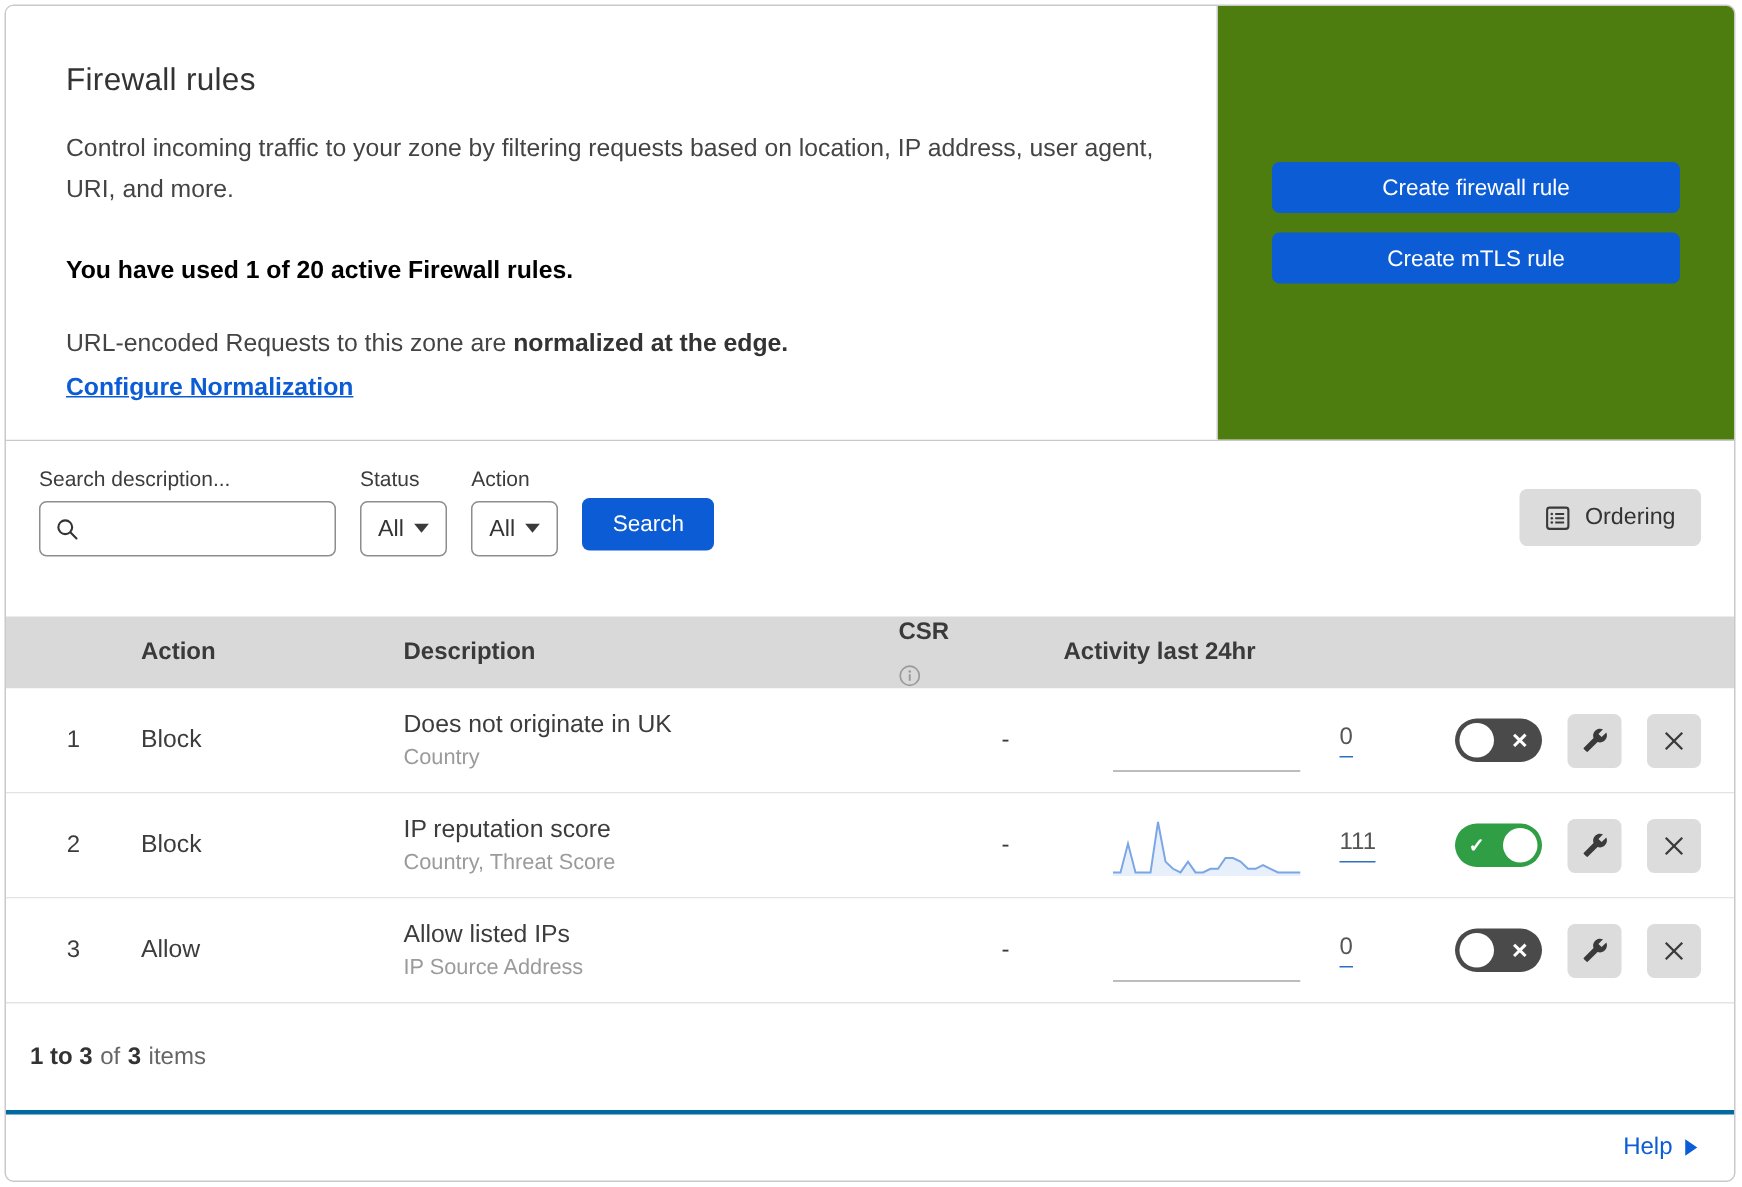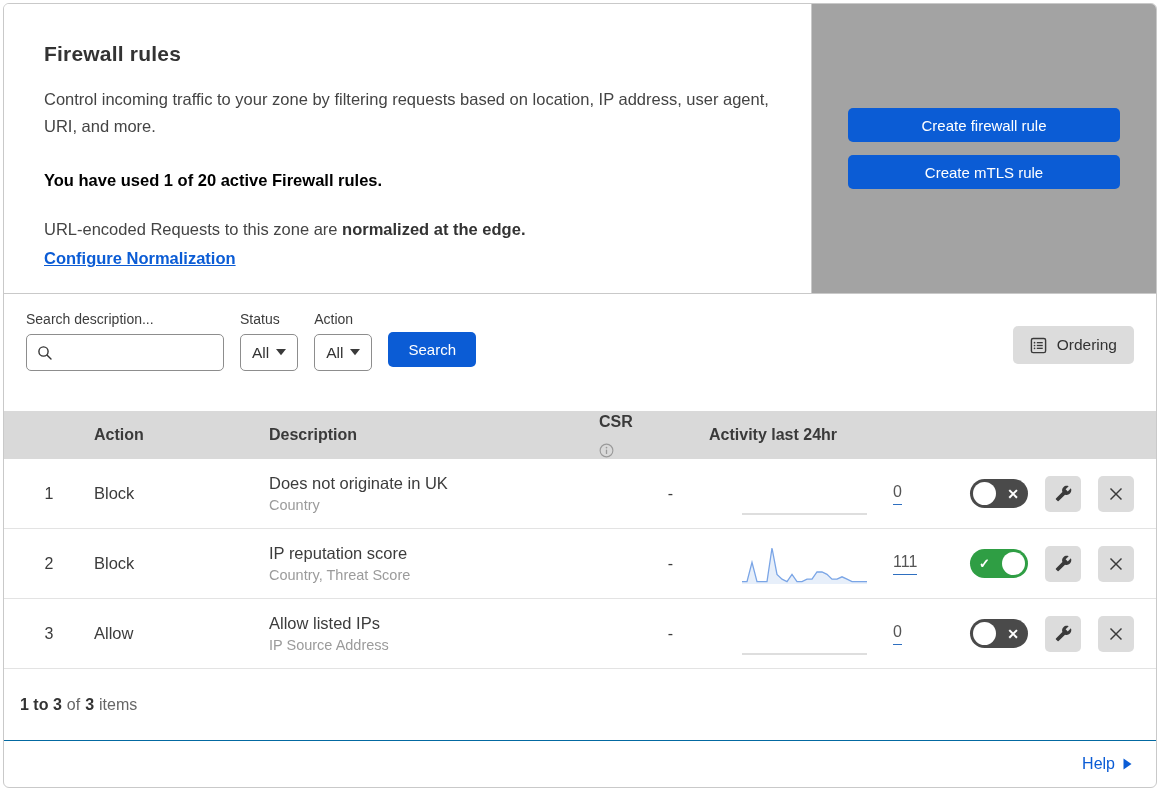--- a/index.html
+++ b/index.html
@@ -7,23 +7,23 @@
   .canvas { width:1161px; height:791px; position:relative; background:#fff; }
   .card {
     position:absolute; left:3px; top:3px; width:1154px; height:785px;
     border:1px solid #c9c9c9; border-radius:6px; background:#fff; overflow:hidden;
     display:flex; flex-direction:column;
   }
 
   
   .top { display:flex; height:290px; border-bottom:1px solid #c9c9c9; flex-shrink:0; }
   .top-left { width:808px; border-right:1px solid #c9c9c9; background:#fff; padding:38px 42px 0 40px; }
-  .top-right { flex:1; background:#a3a3a3; padding:104px 34px 0 36px; display:flex; flex-direction:column; gap:13px; }
-
-  .page-title { font-size:21px; font-weight:700; color:#333; letter-spacing:.2px; }
+  .top-right { flex:1; background:#4d7c0f; padding:104px 34px 0 36px; display:flex; flex-direction:column; gap:13px; }
+
+  .page-title { font-size:21px; font-weight:400; color:#333; letter-spacing:.2px; }
   .desc { margin-top:20px; font-size:16.5px; line-height:1.62; color:#444; max-width:730px; }
   .usage { margin-top:32px; font-size:16.5px; font-weight:700; color:#000000; }
   .norm { margin-top:30px; font-size:16.5px; color:#444; }
   .norm b { color:#333; }
   .link { color:#0b5cd5; text-decoration:underline; cursor:pointer;font-weight:bold; }
   .norm-link { display:inline-block; margin-top:10px; font-size:16.5px; }
 
   .btn-primary {
     display:block; width:272px; height:34px; background:#0b5cd5; color:#fff;
     font-size:15px; border:none; border-radius:5px; cursor:pointer;
@@ -82,21 +82,21 @@
 
   .icon-btn {
     width:36px; height:36px; background:#dcdcdc; border:none; border-radius:5px; cursor:pointer;
     display:flex; align-items:center; justify-content:center;
   }
 
   
   .summary { height:71px; display:flex; align-items:center; padding-left:16px; font-size:16px; color:#666; flex-shrink:0; }
   .summary b { color:#333; }
   .summary span { margin-right:5px; }
-  .help-bar { border-top:1px solid #0369a1; flex:1; display:flex; align-items:center; justify-content:flex-end; padding-right:24px; }
+  .help-bar { border-top:3px solid #0369a1; flex:1; display:flex; align-items:center; justify-content:flex-end; padding-right:24px; }
   .help-link { color:#0b5cd5; font-size:16px; display:flex; align-items:center; gap:8px; cursor:pointer; text-decoration:none; }
 </style>
 </head>
 <body>
 
 <div class="canvas">
   <div class="card">
 
     <div class="top">
       <div class="top-left">

